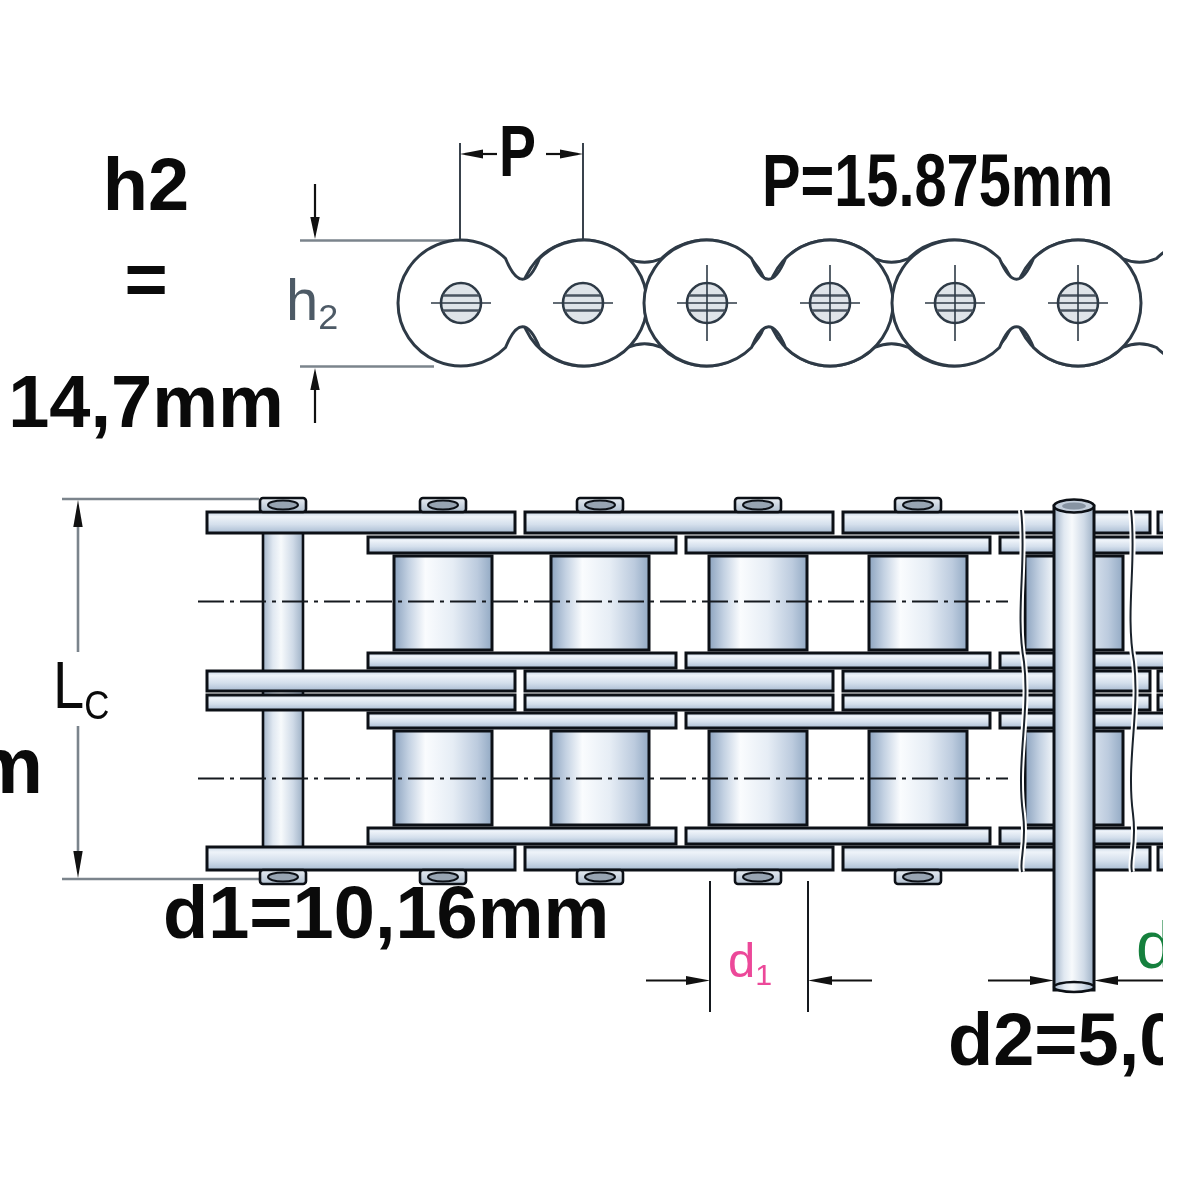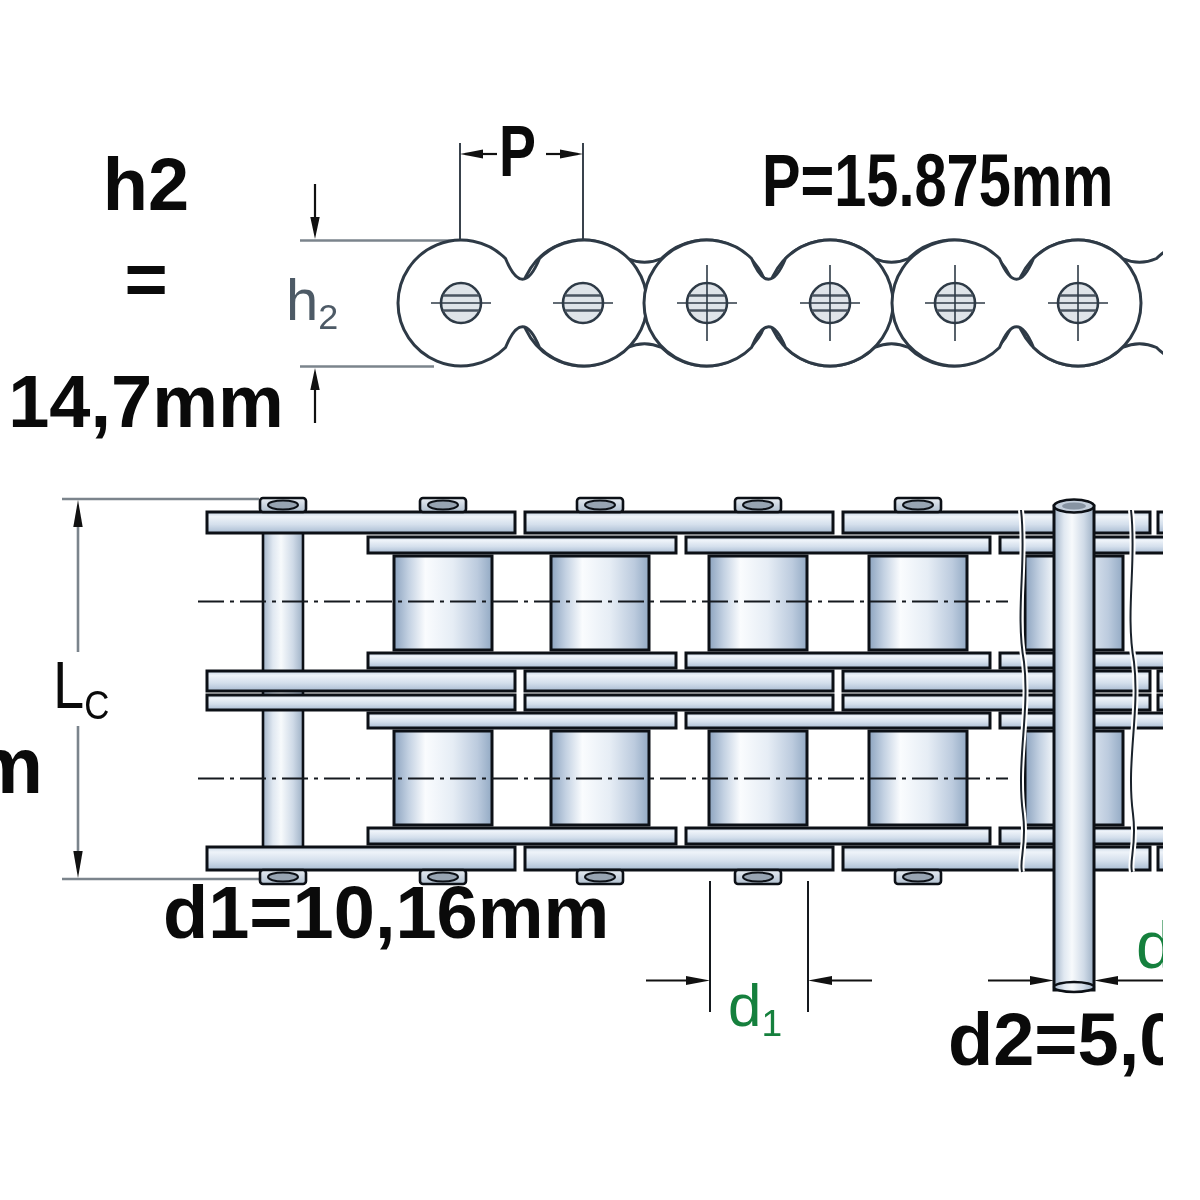--- a/index.html
+++ b/index.html
@@ -255,19 +255,19 @@
 <div class="lbl" style="left:499px;top:115px;font-size:72px;font-weight:bold;transform:scaleX(0.77);transform-origin:left top;">P</div>
 
 <div class="lbl tag gray" style="left:286px;top:271px;font-size:58px;"><span>h</span><span class="sub">2</span></div>
 
 <div class="lbl tag cond2" style="left:53px;top:652px;font-size:66px;"><span>L</span><span class="sub">C</span></div>
 
 <div class="lbl big" style="left:-28px;top:726px;font-size:80px;">m</div>
 
 <div class="lbl big" style="left:163px;top:876px;">d1=10,16mm</div>
 
-<div class="lbl tag" style="left:728px;top:936px;font-size:60px;color:#15803d;margin-top:40px;"><span>d</span><span class="sub">1</span></div>
+<div class="lbl tag" style="left:728px;top:936px;font-size:49px;color:#ec4899;"><span>d</span><span class="sub">1</span></div>
 
 <div class="lbl tag" style="left:1136px;top:912px;font-size:66px;color:#15803d;"><span>d</span><span class="sub">2</span></div>
 
 <div class="lbl big" style="left:948px;top:1003px;">d2=5,08mm</div>
 
 </div>
 
 </body></html>

